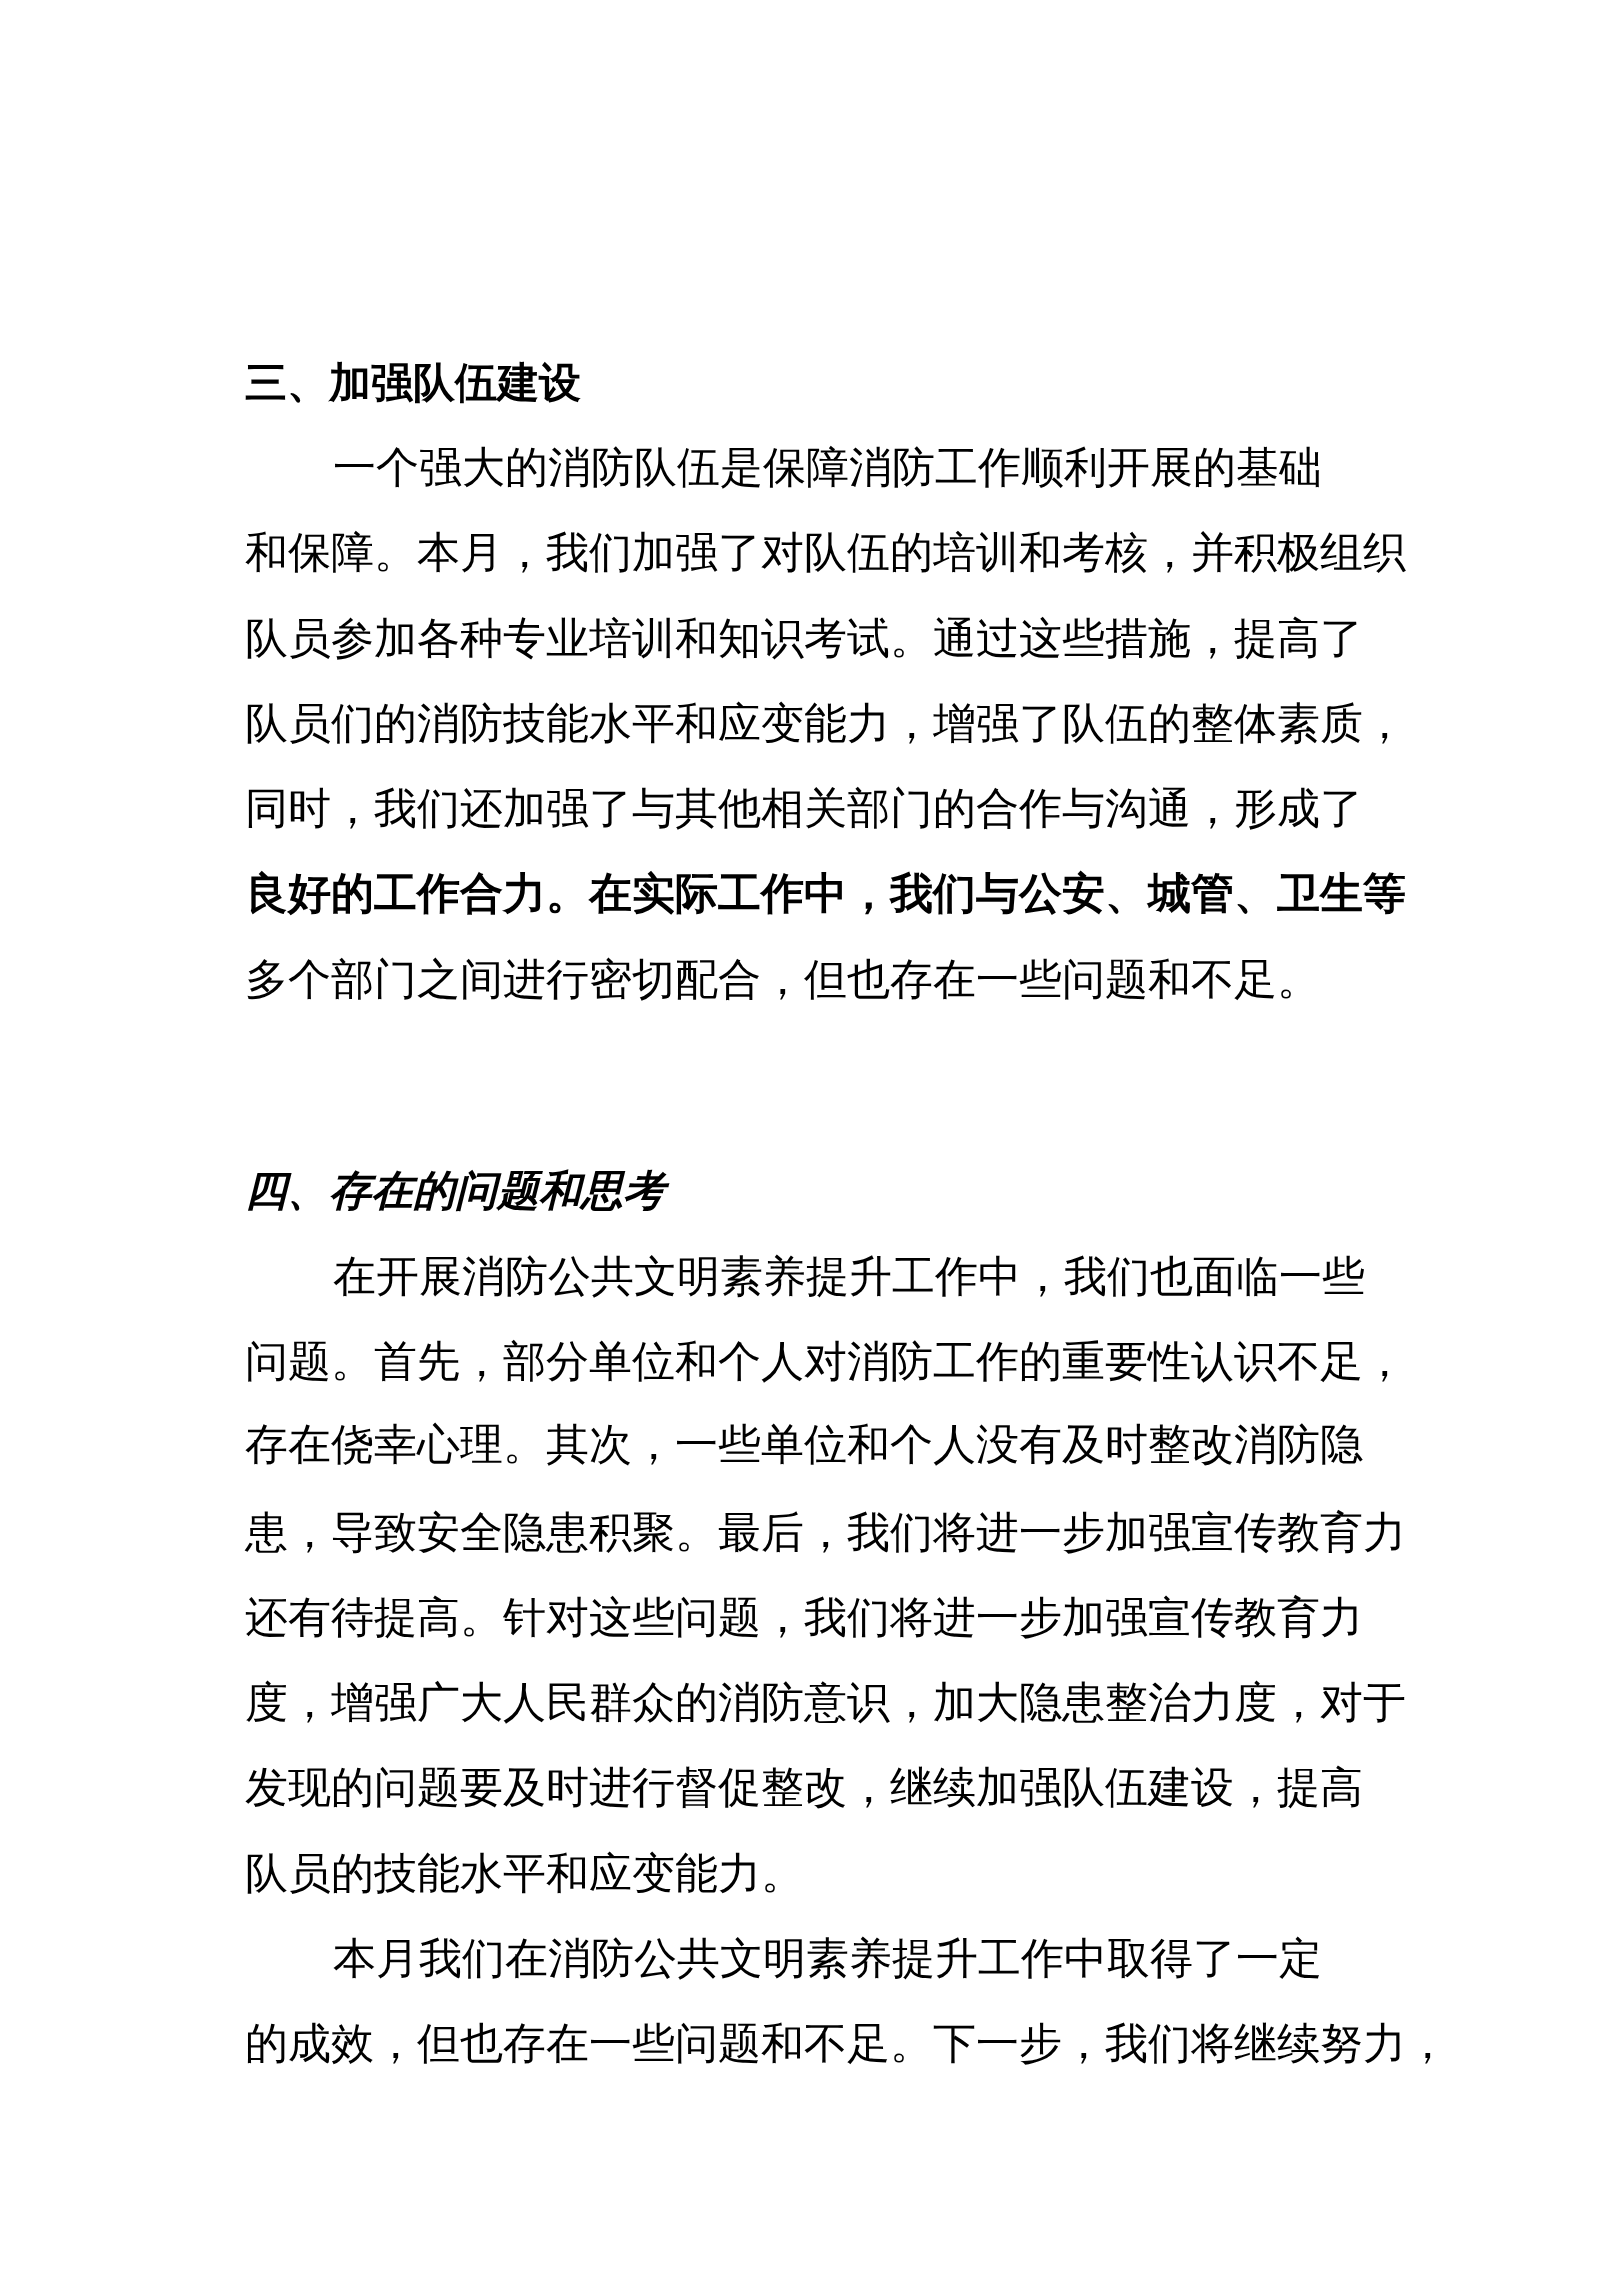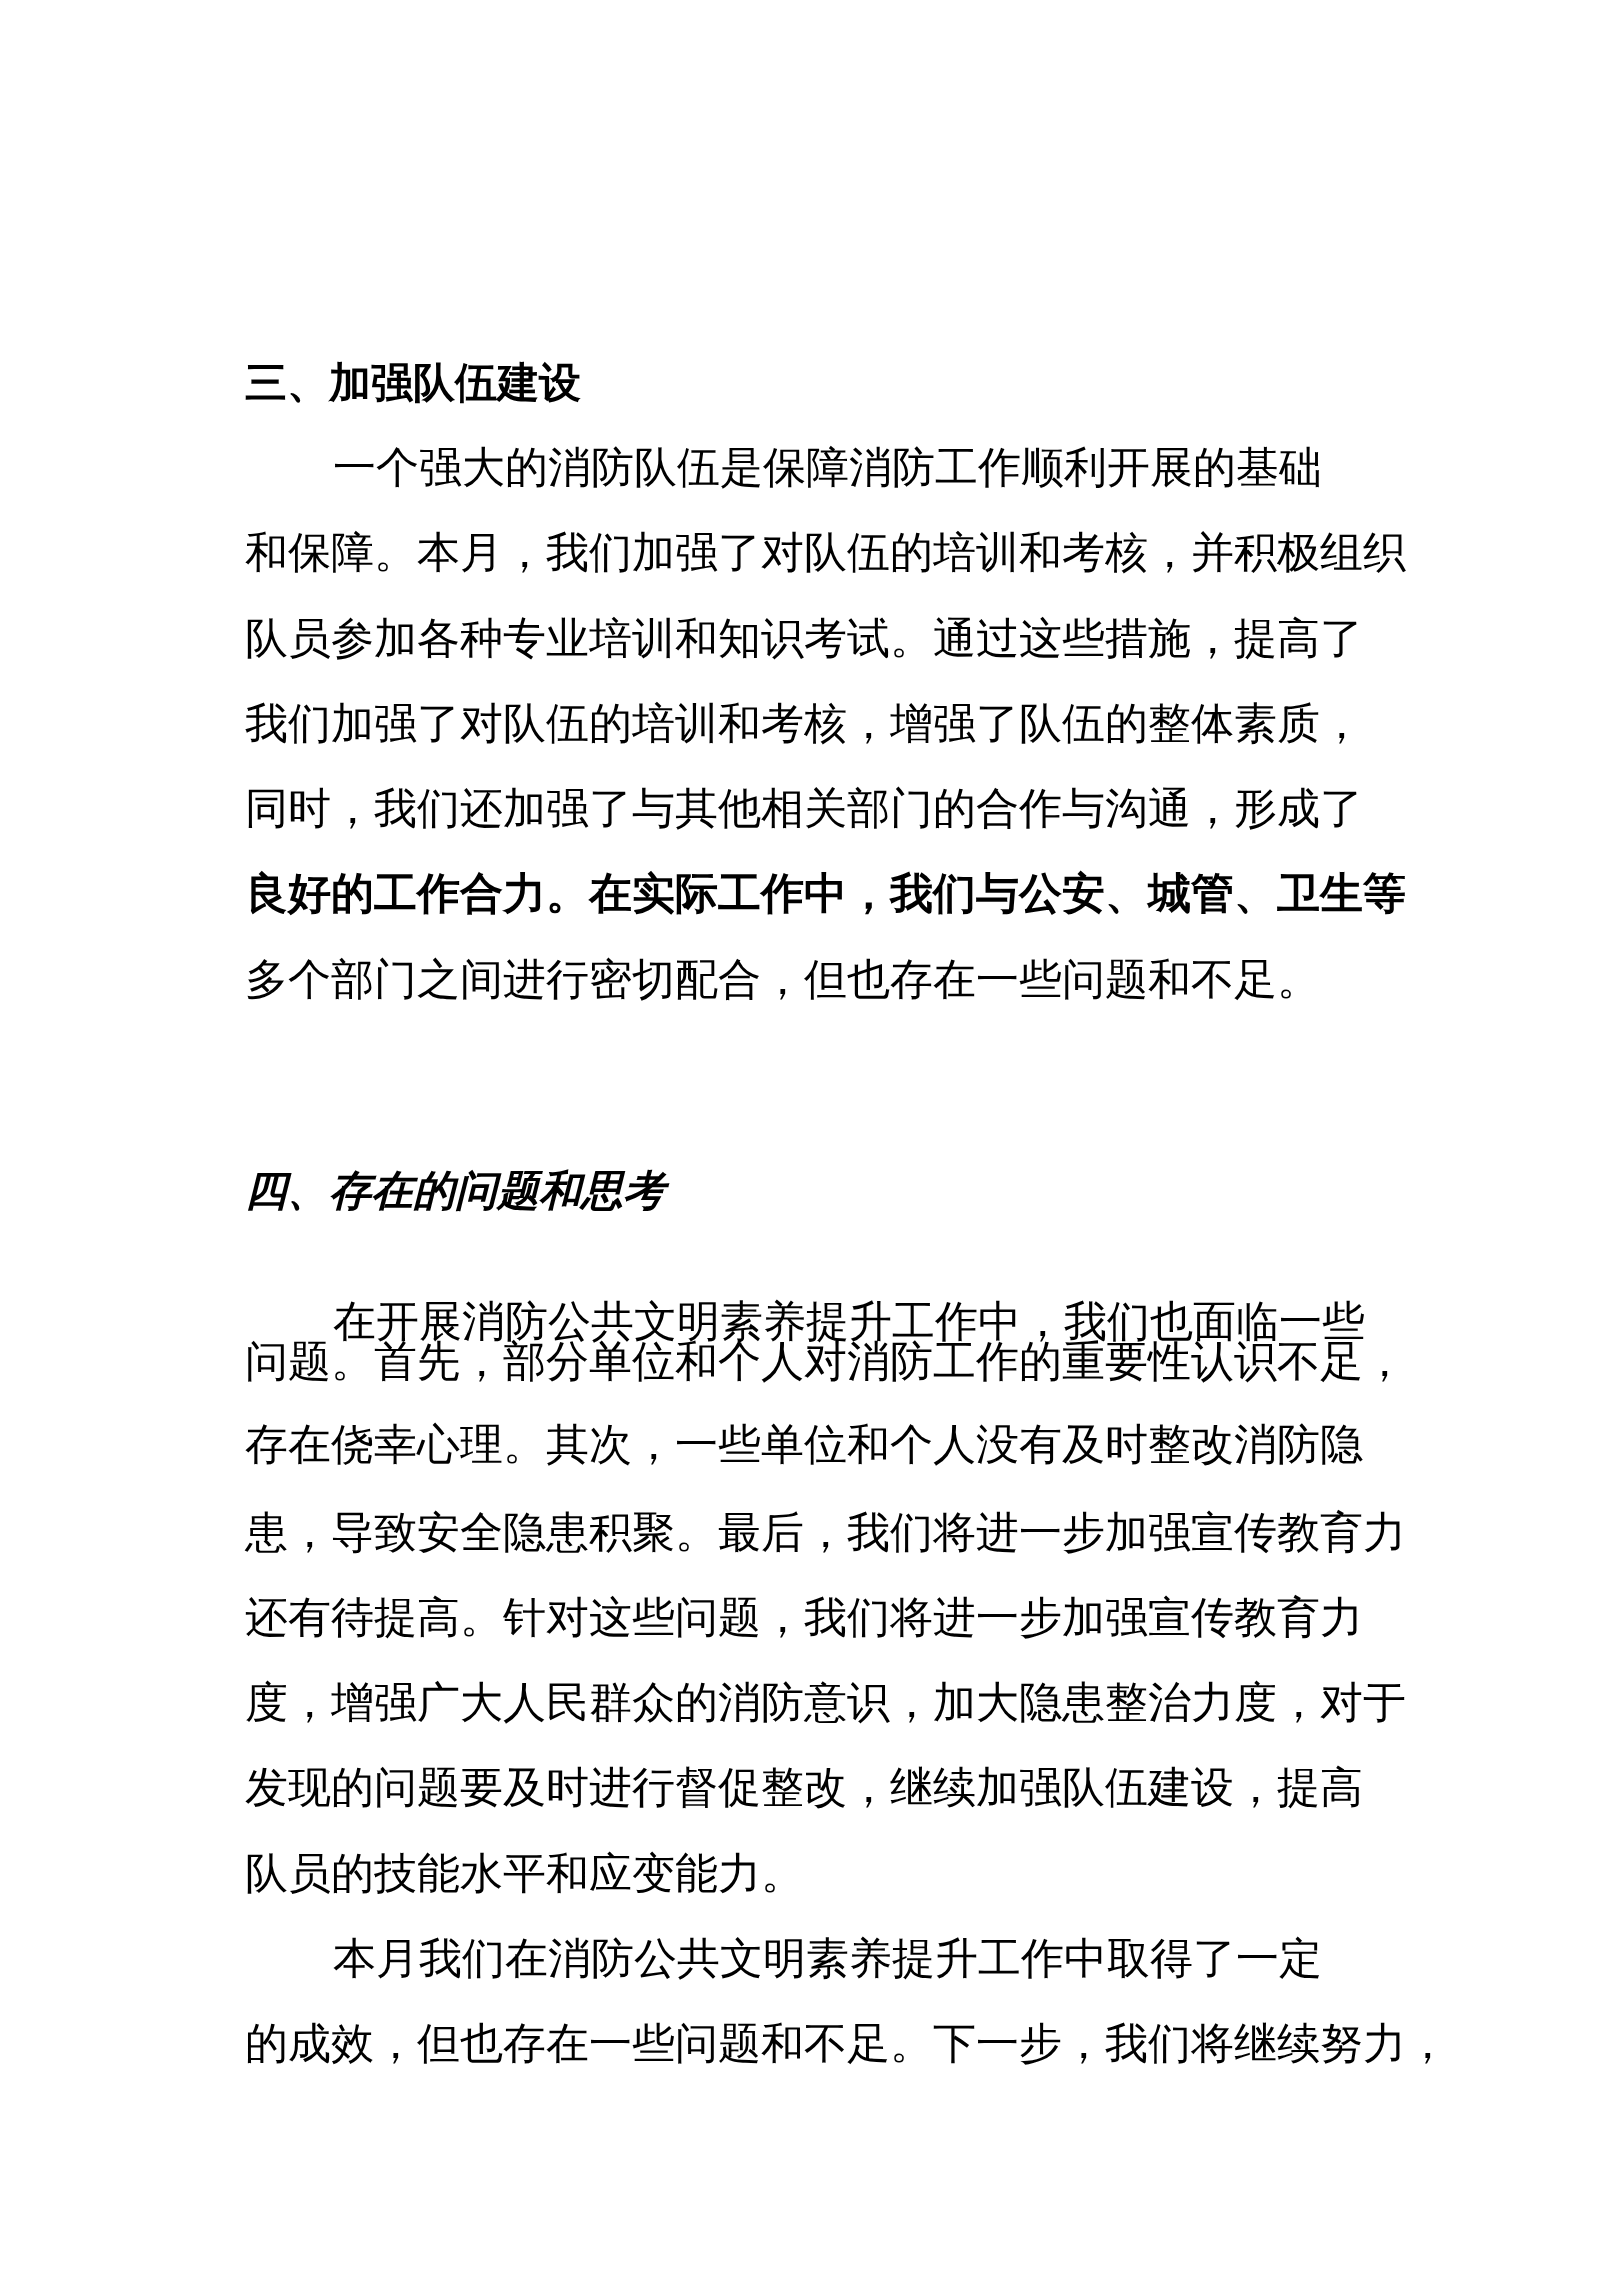--- a/index.html
+++ b/index.html
@@ -46,30 +46,30 @@
 <body>
 
 <div class="page">
 
   <div class="section-heading" style="top:353px;">三、加强队伍建设</div>
 
   <div>
     <div class="line indent" style="top:438px;">一个强大的消防队伍是保障消防工作顺利开展的基础</div>
     <div class="line" style="top:523px;">和保障。本月，我们加强了对队伍的培训和考核，并积极组织</div>
     <div class="line" style="top:609px;">队员参加各种专业培训和知识考试。通过这些措施，提高了</div>
-    <div class="line" style="top:694px;">我们加强了对队伍的培训和考核，增强了队伍的整体素质，</div>
+    <div class="line" style="top:694px;">队员们的消防技能水平和应变能力，增强了队伍的整体素质，</div>
     <div class="line" style="top:779px;">同时，我们还加强了与其他相关部门的合作与沟通，形成了</div>
     <div class="line" style="top:864px;font-weight:bold;">良好的工作合力。在实际工作中，我们与公安、城管、卫生等</div>
     <div class="line" style="top:950px;">多个部门之间进行密切配合，但也存在一些问题和不足。</div>
   </div>
 
   <div class="section-heading" style="top:1161px;font-style:italic;">四、存在的问题和思考</div>
 
   <div>
-    <div class="line indent" style="top:1292px;">在开展消防公共文明素养提升工作中，我们也面临一些</div>
+    <div class="line indent" style="top:1247px;">在开展消防公共文明素养提升工作中，我们也面临一些</div>
     <div class="line" style="top:1332px;">问题。首先，部分单位和个人对消防工作的重要性认识不足，</div>
     <div class="line" style="top:1415px;">存在侥幸心理。其次，一些单位和个人没有及时整改消防隐</div>
     <div class="line" style="top:1503px;">患，导致安全隐患积聚。最后，我们将进一步加强宣传教育力</div>
     <div class="line" style="top:1588px;">还有待提高。针对这些问题，我们将进一步加强宣传教育力</div>
     <div class="line" style="top:1673px;">度，增强广大人民群众的消防意识，加大隐患整治力度，对于</div>
     <div class="line" style="top:1758px;">发现的问题要及时进行督促整改，继续加强队伍建设，提高</div>
     <div class="line" style="top:1844px;">队员的技能水平和应变能力。</div>
   </div>
 
   <div>

